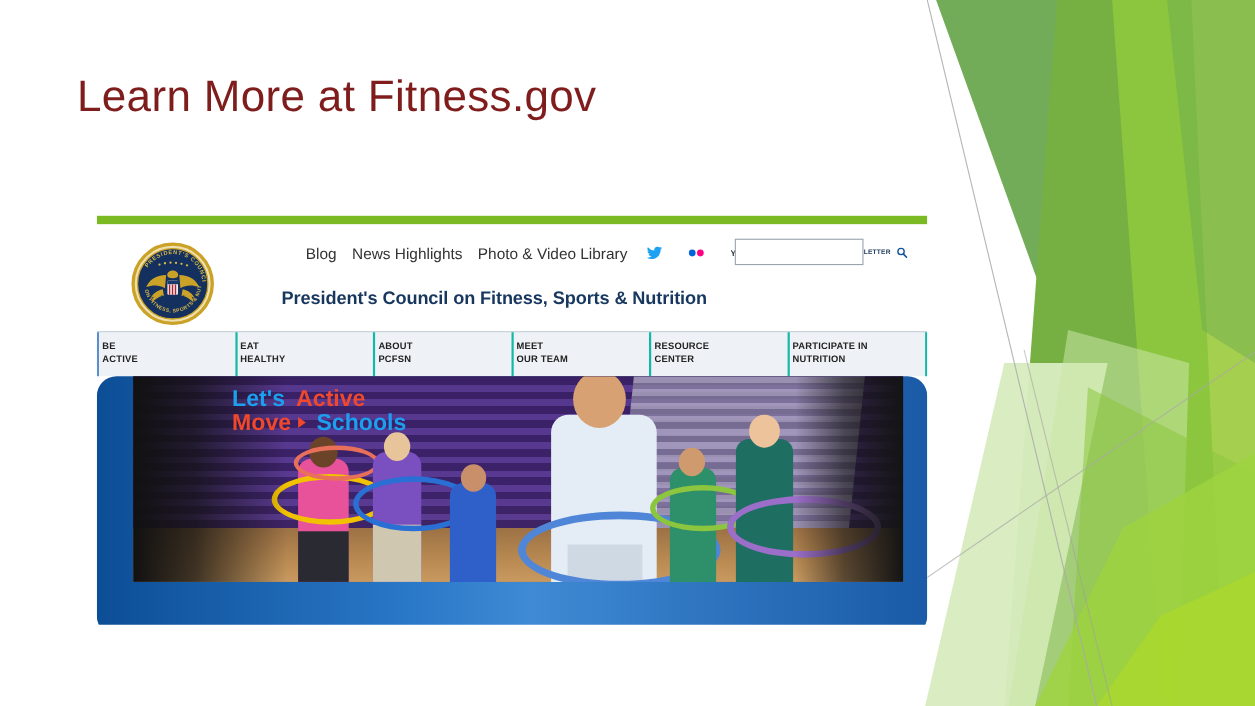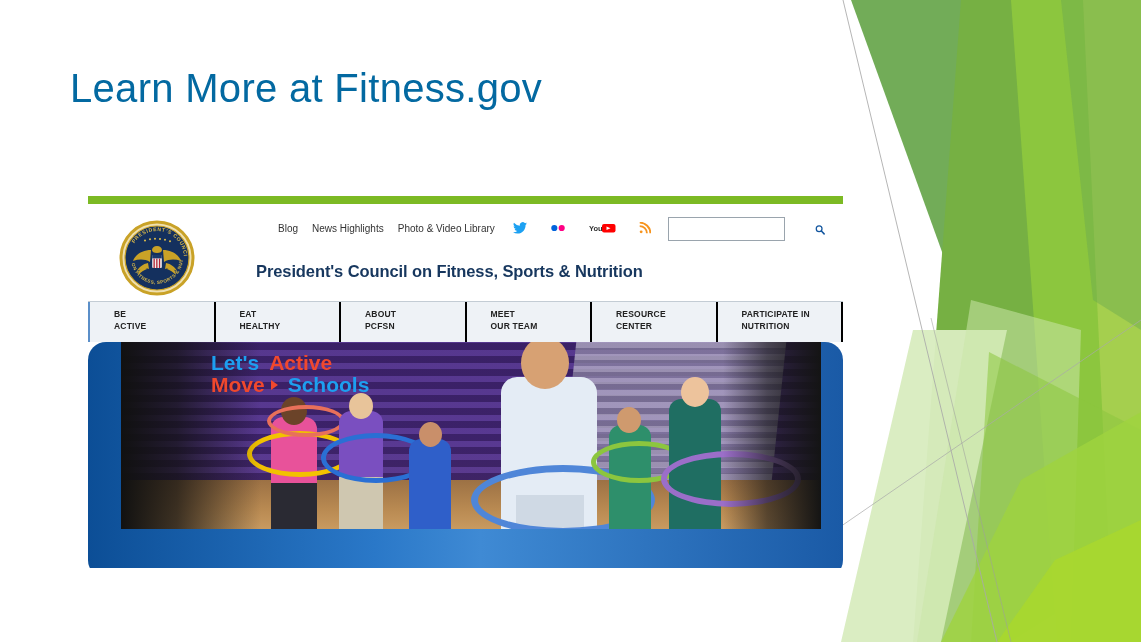--- a/index.html
+++ b/index.html
@@ -11,39 +11,39 @@
   #slide{position:relative;width:1141px;height:642px;background:#fff;overflow:hidden;}
 
   
   .facets{position:absolute;top:0;right:0;width:320px;height:642px;overflow:hidden;}
   .facets svg{display:block;width:320px;height:642px;}
 
   
   .slide-title{
     position:absolute;left:70px;top:62px;
     font-size:40px;line-height:52px;font-weight:400;
-    color:#0369a1;letter-spacing:.3px;white-space:nowrap;
+    color:#7f1d1d;letter-spacing:.3px;white-space:nowrap;
   }
 
   
   .site{
     position:absolute;left:88px;top:196px;width:755px;height:372px;
     background:#ffffff;overflow:hidden;
   }
   .site-topbar{height:8px;background:#7cba24;width:100%;}
 
   .site-header{position:relative;height:97px;background:#fff;}
 
   
   .seal{position:absolute;left:30px;top:15px;width:78px;height:78px;}
   .seal svg{display:block;}
 
   
   .utility{position:absolute;left:190px;top:18px;display:flex;align-items:center;gap:14px;}
-  .util-link{font-size:10px;color:#333;white-space:nowrap;}
+  .util-link{font-size:14px;color:#333;white-space:nowrap;}
   .soc{display:flex;align-items:center;gap:23px;margin-left:4px;}
   .soc svg{display:block;}
   .news-wrap{display:flex;align-items:center;gap:3px;}
   .news-txt{font-size:6px;font-weight:bold;color:#1b3a5c;letter-spacing:.2px;}
 
   
   .search-box{
     position:absolute;left:580px;top:13px;width:115px;height:22px;
     border:1px solid #9aa4ad;background:#fff;display:flex;align-items:center;
   }
@@ -55,21 +55,21 @@
 
   
   .org-title{
     position:absolute;left:168px;top:58px;
     font-size:16.5px;font-weight:bold;color:#17375e;white-space:nowrap;letter-spacing:-.1px;
   }
 
   
   .mainnav{display:flex;height:40px;background:#eef2f6;border-top:1px solid #c3ccd4;}
   .nav-item{
-    flex:1;padding:7px 0 0 24px;border-right:2px solid #000000;
+    flex:1;padding:7px 0 0 3px;border-right:2px solid #14b8a6;
     font-size:8.5px;font-weight:bold;color:#222;line-height:11.5px;letter-spacing:.2px;
     cursor:pointer;box-sizing:border-box;
   }
   .nav-item:first-child{border-left:2px solid #5b8fc9;}
   .nav-item .l2{display:block;}
 
   
   .hero{position:relative;height:236px;overflow:hidden;
         background:linear-gradient(90deg,#0c4e96 0%,#2a78c8 38%,#3f8ad4 52%,#1a5aa6 100%);border-radius:18px;}
   .hero-photo{

